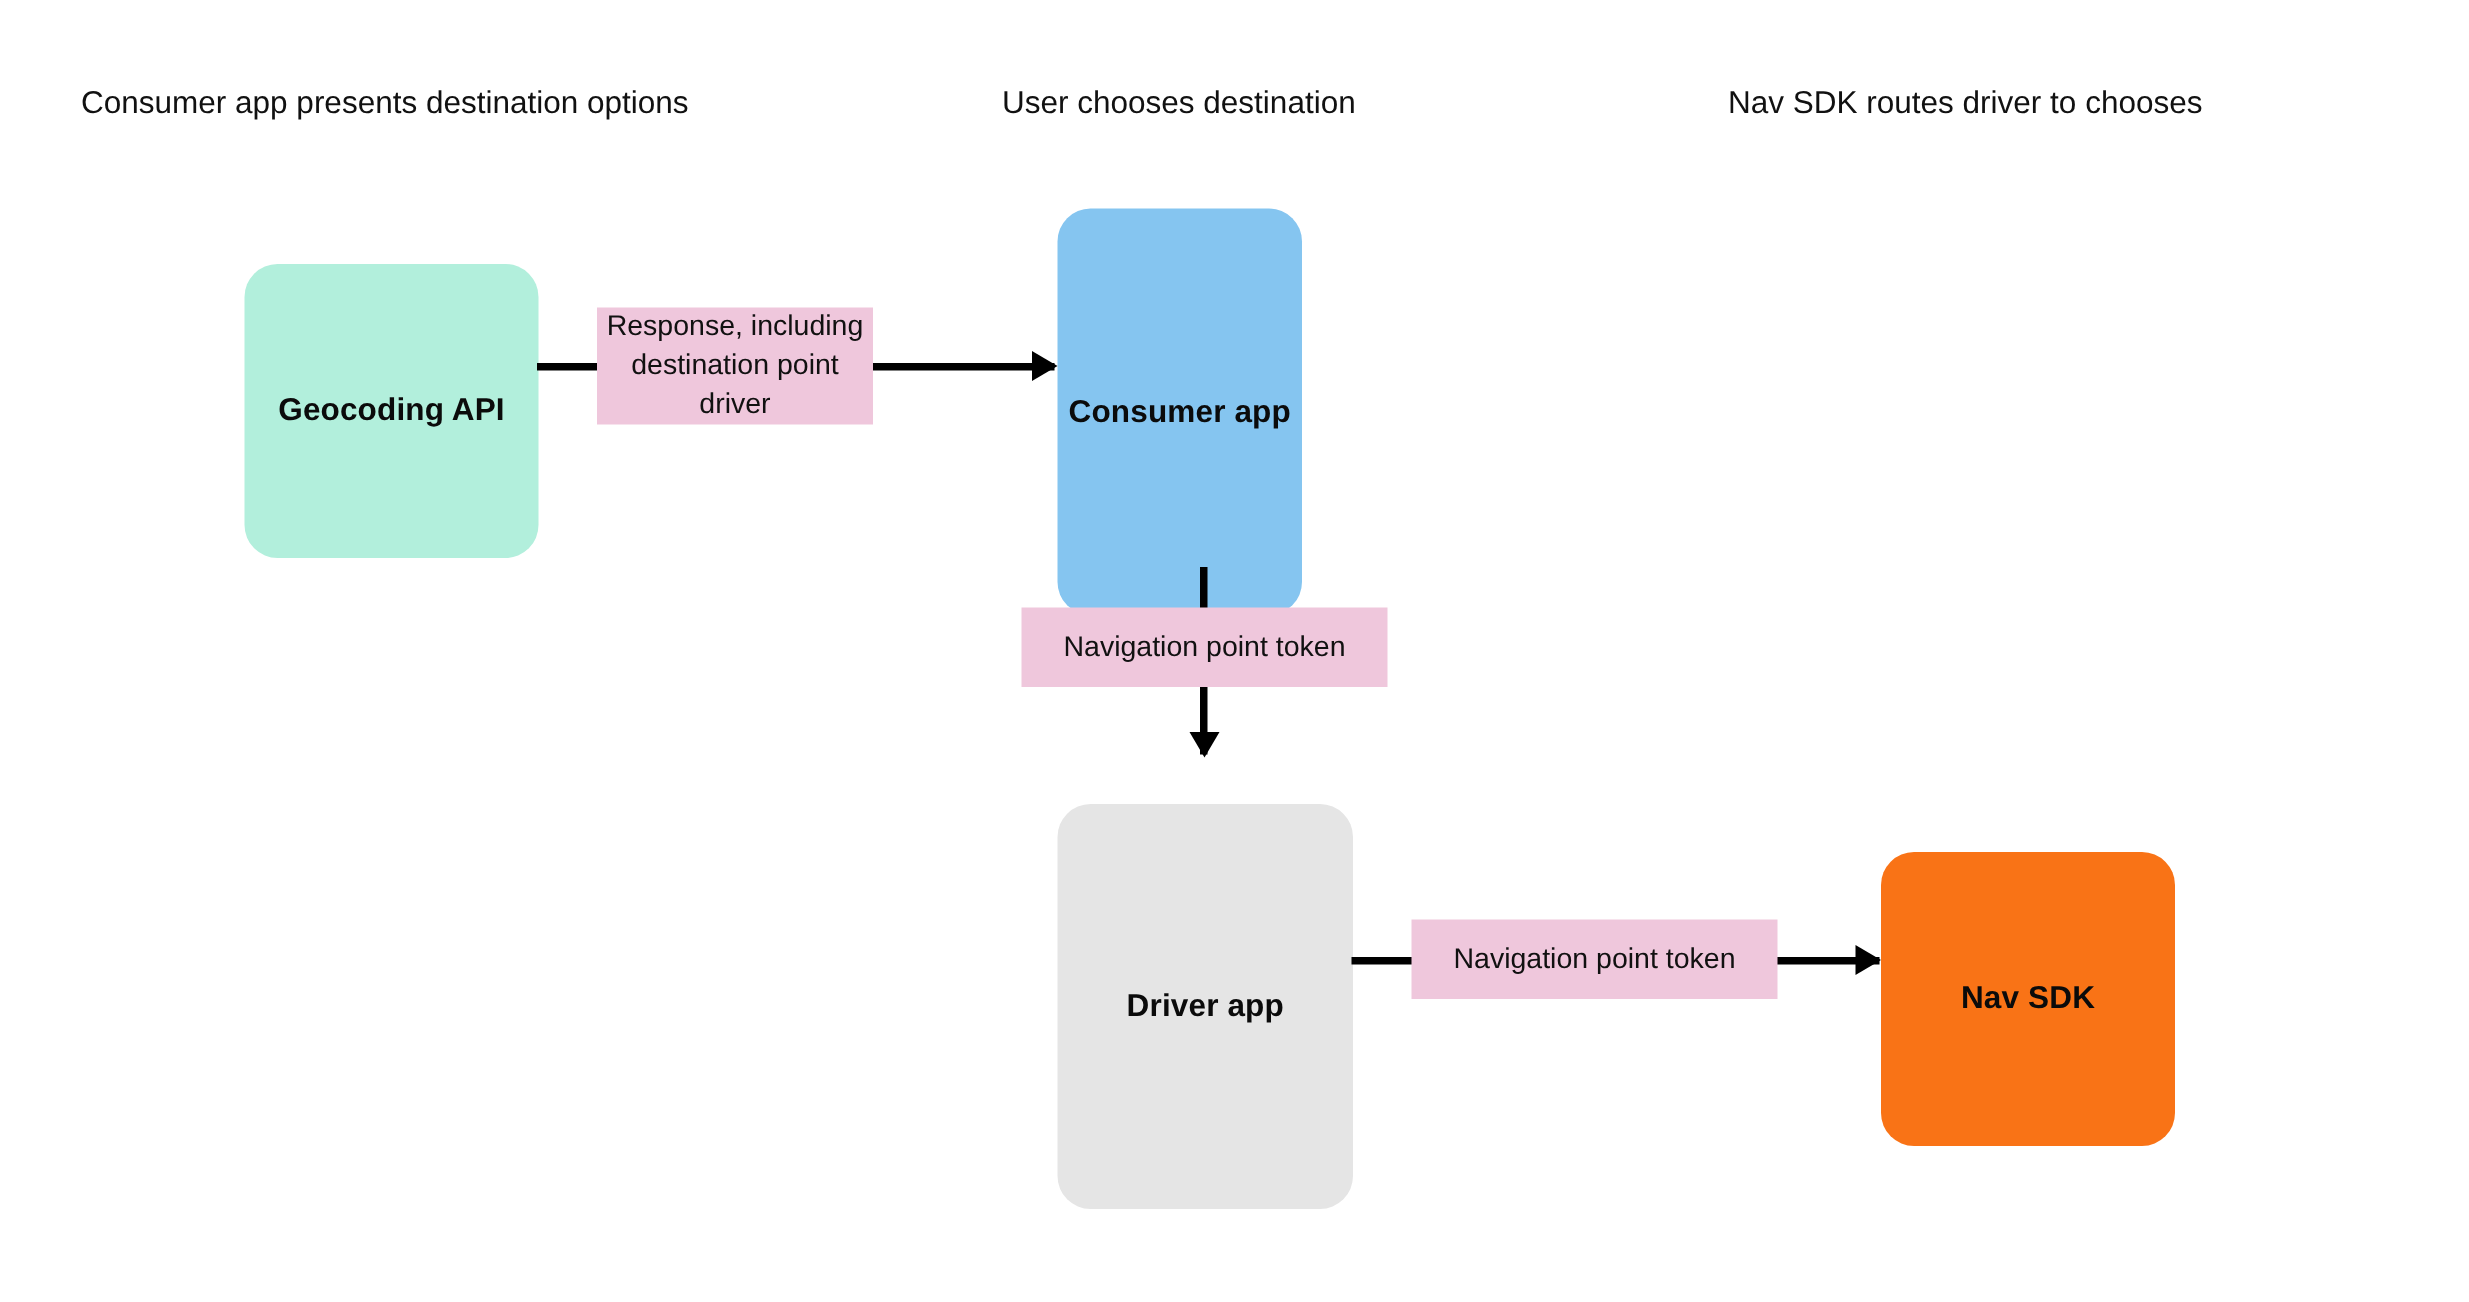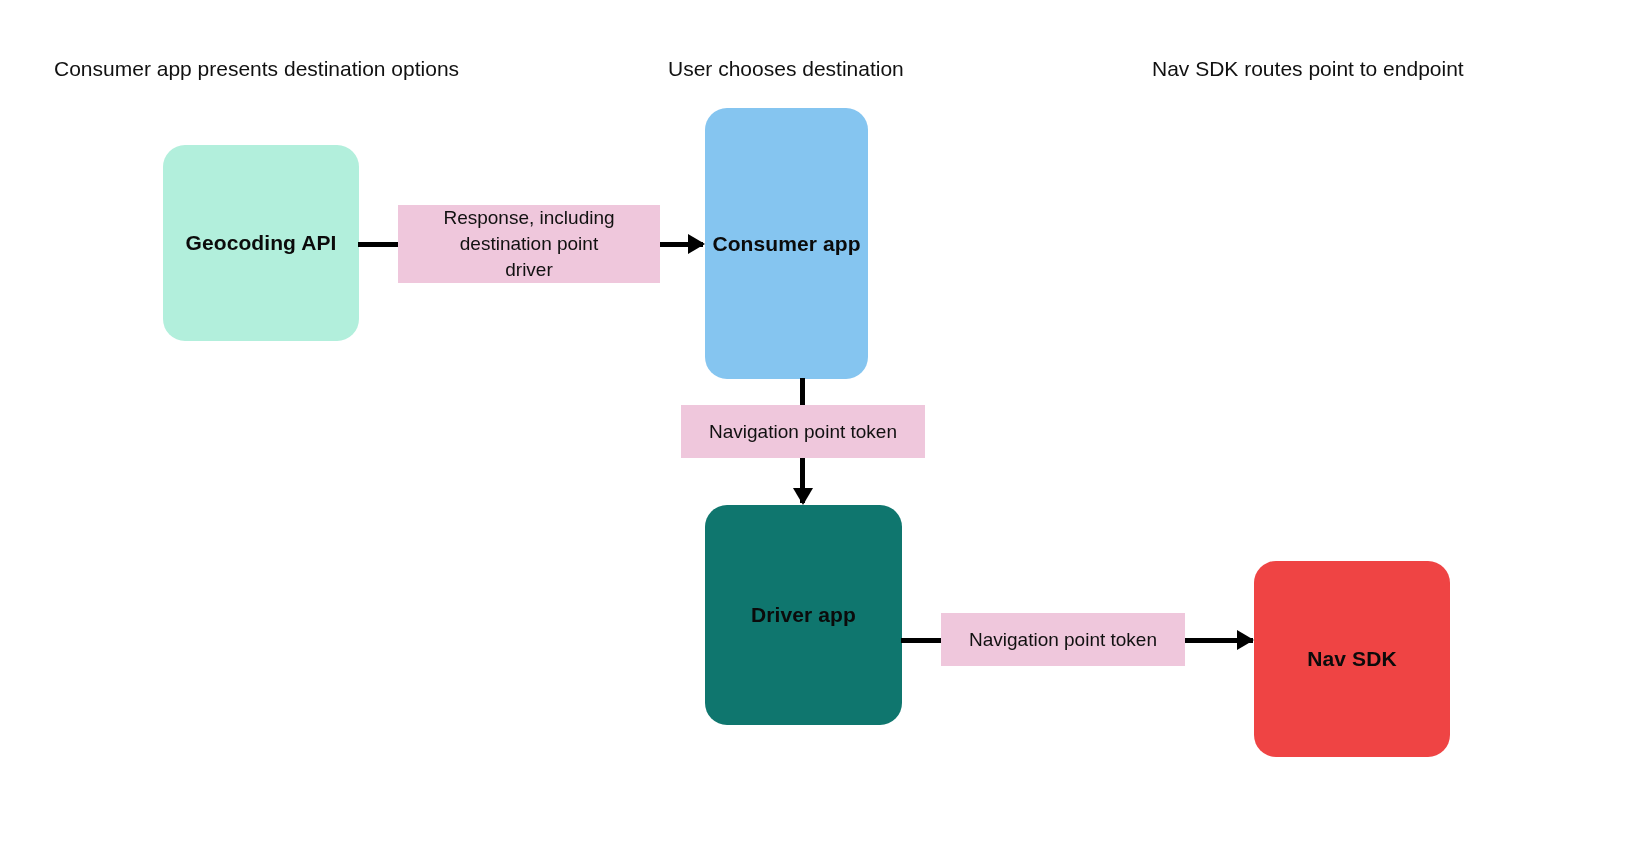--- a/index.html
+++ b/index.html
@@ -34,20 +34,21 @@
     border-radius: 22px;
     box-sizing: border-box;
     display: flex;
     align-items: center;
     justify-content: center;
     text-align: center;
     font-size: 21px;
     font-weight: 700;
     color: #0b0b0b;
     letter-spacing: 0.1px;
+    margin-top: 31px;
   }
   
   .edge-label {
     position: absolute;
     box-sizing: border-box;
     display: flex;
     align-items: center;
     justify-content: center;
     text-align: center;
     font-size: 19px;
@@ -90,48 +91,48 @@
 </style>
 </head>
 <body>
 
 <div id="canvas">
 
   <div class="col-header" style="left:668px; top:56px;">User chooses destination</div>
 
   <div class="col-header" style="left:54px; top:56px;">Consumer app presents destination options</div>
 
-  <div class="col-header" style="left:1152px; top:56px;">Nav SDK routes point to endpoint</div>
+  <div class="col-header" style="left:1152px; top:56px;">Nav SDK routes driver to chooses</div>
 
   <div class="conn-h" style="left:358px; top:242px; width:345px;"></div>
   <div class="arrow-right" style="left:688px; top:234px;"></div>
 
   <div class="conn-v" style="left:800px; top:378px; height:125px;"></div>
   <div class="arrow-down" style="left:793px; top:488px;"></div>
 
   <div class="conn-h" style="left:901px; top:638px; width:352px;"></div>
   <div class="arrow-right" style="left:1237px; top:630px;"></div>
 
   <div class="node" style="left:163px; top:145px; width:196px; height:196px; background:#b2efdc;">
     <span>Geocoding API</span>
   </div>
 
   <div class="node" style="left:705px; top:108px; width:163px; height:271px; background:#85c5f0;">
     <span>Consumer app</span>
   </div>
 
-  <div class="node" style="left:705px; top:505px; width:197px; height:220px; background:#0f766e;">
+  <div class="node" style="left:705px; top:505px; width:197px; height:270px; background:#e5e5e5;">
     <span>Driver app</span>
   </div>
 
-  <div class="node" style="left:1254px; top:561px; width:196px; height:196px; background:#ef4444;">
+  <div class="node" style="left:1254px; top:537px; width:196px; height:196px; background:#f97316;">
     <span>Nav SDK</span>
   </div>
 
-  <div class="edge-label" style="left:398px; top:205px; width:262px; height:78px; background:#efc7dc; flex-direction:column;">
+  <div class="edge-label" style="left:398px; top:205px; width:184px; height:78px; background:#efc7dc; flex-direction:column;">
     <span>Response, including</span>
     <span>destination point</span>
     <span>driver</span>
   </div>
 
   <div class="edge-label" style="left:681px; top:405px; width:244px; height:53px; background:#efc7dc;">
     <span>Navigation point token</span>
   </div>
 
   <div class="edge-label" style="left:941px; top:613px; width:244px; height:53px; background:#efc7dc;">

